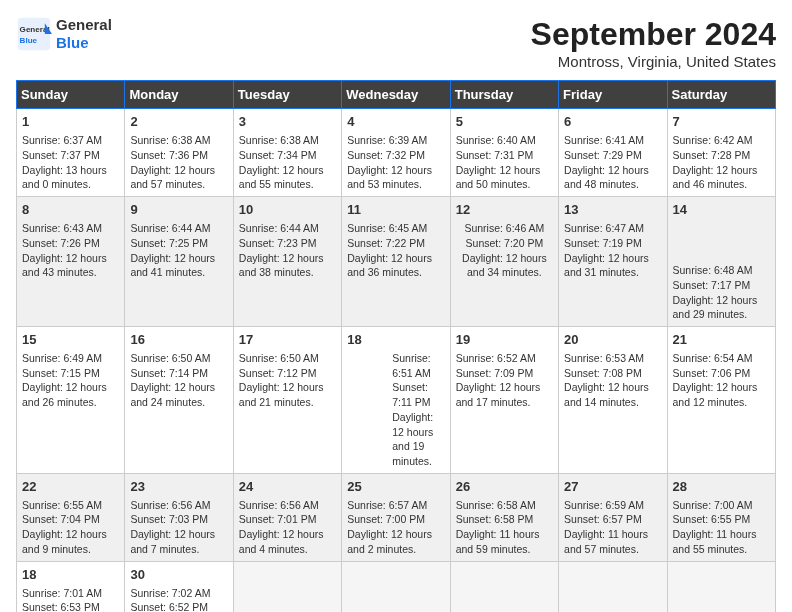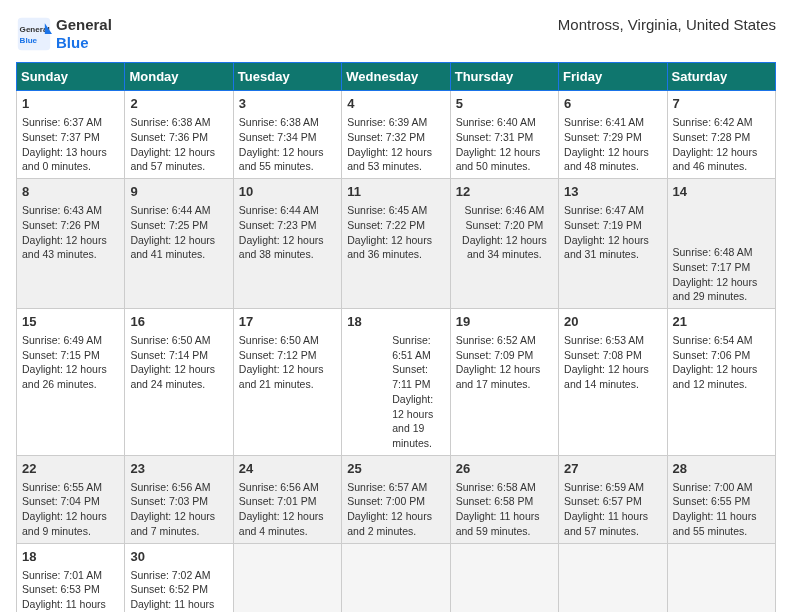--- a/index.html
+++ b/index.html
@@ -44,21 +44,21 @@
       font-size: 15px;
       font-weight: normal;
       color: #333;
     }
     .calendar {
       width: 100%;
       border-collapse: collapse;
       font-size: 11px;
     }
     .calendar thead tr th {
-      background-color: #0f766e;
+      background-color: #404040;
       color: #fff;
       padding: 6px 4px;
       text-align: left;
       font-size: 13px;
       font-weight: bold;
       border: 1px solid #1a73e8;
     }
     .calendar tbody tr td {
       vertical-align: top;
       padding: 4px 5px;
@@ -98,20 +98,21 @@
       <text x="4" y="18" font-size="9" font-weight="bold" fill="#333">General</text>
       <text x="4" y="30" font-size="9" font-weight="bold" fill="#1a73e8">Blue</text>
       <polygon points="32,8 40,20 32,20" fill="#1a73e8"></polygon>
     </svg>
     <div class="logo-text">
       <div class="general">General</div>
       <div class="blue">Blue</div>
     </div>
   </div>
   <div class="title-block">
+    <h1>September 2024</h1>
     <h2>Montross, Virginia, United States</h2>
   </div>
 </div>
 
 <table class="calendar">
   <thead>
     <tr>
     <th>Sunday</th>
         <th>Monday</th>
         <th>Tuesday</th>

